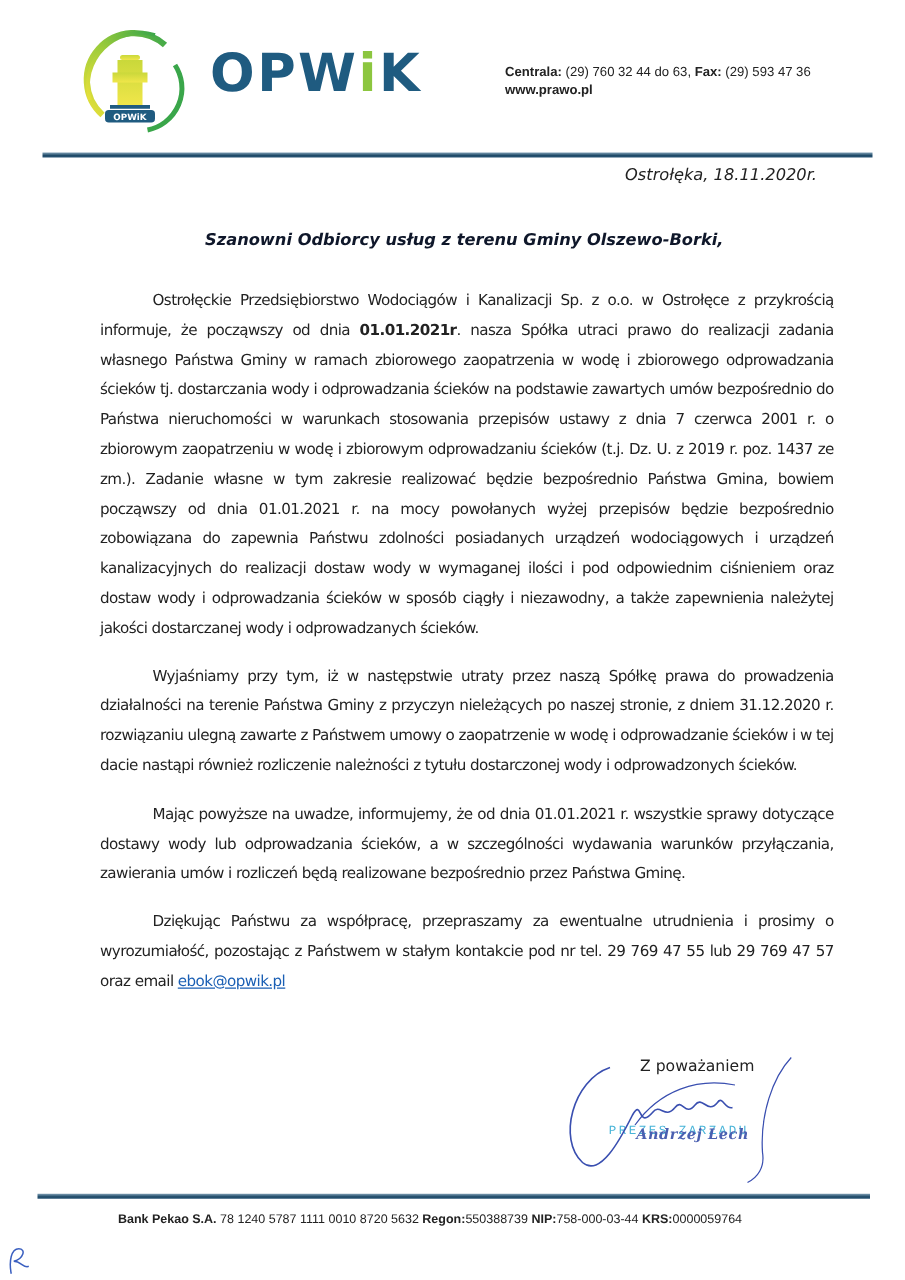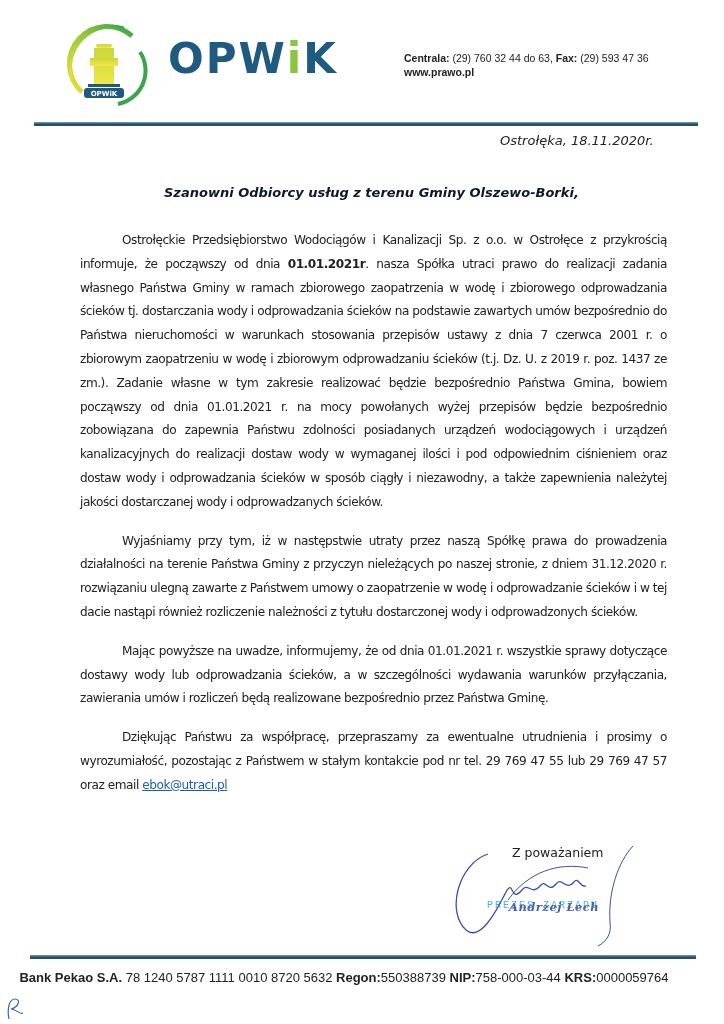--- a/index.html
+++ b/index.html
@@ -63,21 +63,21 @@
     font-size: 11.5px; color: #4a5fb0; letter-spacing: 0.5px; text-align: right;
   }
   #signature { left: 448px; top: 842px; width: 190px; height: 105px; }
 
   #footer-rule {
     left: 30px; top: 955px; width: 666px; height: 4px;
     background: linear-gradient(#7f9fb5, #1f4a68 60%, #2b5676);
   }
   #footer {
     left: 0; width: 688px; top: 970px; text-align: center; font-family: "Liberation Sans", sans-serif;
-    font-size: 13px; color: #222; white-space: nowrap;
+    font-size: 10px; color: #222; white-space: nowrap;
   }
   #footer b { font-weight: bold; }
   #initials { left: 3px; top: 995px; width: 22px; height: 26px; }
 </style>
 </head>
 <body>
 
 <div id="logo" class="abs">
   <svg id="logo-mark" class="abs" viewBox="0 0 92 88">
     <defs>
@@ -111,21 +111,21 @@
 
 <div id="header-rule" class="abs"></div>
 
 <div id="place-date" class="abs">Ostrołęka, 18.11.2020r.</div>
 <div id="salutation" class="abs">Szanowni Odbiorcy usług z terenu Gminy Olszewo-Borki,</div>
 
 <div id="letter-body" class="abs">
   <p><span>Ostrołęckie Przedsiębiorstwo Wodociągów i Kanalizacji Sp. z o.o. w Ostrołęce z przykrością informuje, że począwszy od dnia </span><span class="bold">01.01.2021r</span><span>. nasza Spółka utraci prawo do realizacji zadania własnego Państwa Gminy w ramach zbiorowego zaopatrzenia w wodę i zbiorowego odprowadzania ścieków tj. dostarczania wody i odprowadzania ścieków na podstawie zawartych umów bezpośrednio do Państwa nieruchomości w warunkach stosowania przepisów ustawy z dnia 7 czerwca 2001 r. o zbiorowym zaopatrzeniu w wodę i zbiorowym odprowadzaniu ścieków (t.j. Dz. U. z 2019 r. poz. 1437 ze zm.). Zadanie własne w tym zakresie realizować będzie bezpośrednio Państwa Gmina, bowiem począwszy od dnia 01.01.2021 r. na mocy powołanych wyżej przepisów będzie bezpośrednio zobowiązana do zapewnia Państwu zdolności posiadanych urządzeń wodociągowych i urządzeń kanalizacyjnych do realizacji dostaw wody w wymaganej ilości i pod odpowiednim ciśnieniem oraz dostaw wody i odprowadzania ścieków w sposób ciągły i niezawodny, a także zapewnienia należytej jakości dostarczanej wody i odprowadzanych ścieków.</span></p>
   <p>Wyjaśniamy przy tym, iż w następstwie utraty przez naszą Spółkę prawa do prowadzenia działalności na terenie Państwa Gminy z przyczyn nieleżących po naszej stronie, z dniem 31.12.2020 r. rozwiązaniu ulegną zawarte z Państwem  umowy o zaopatrzenie w wodę i odprowadzanie ścieków i w tej dacie nastąpi również rozliczenie należności z tytułu dostarczonej wody i odprowadzonych ścieków.</p>
   <p>Mając powyższe na uwadze, informujemy, że od dnia 01.01.2021 r. wszystkie sprawy dotyczące dostawy wody lub odprowadzania ścieków, a w szczególności wydawania warunków przyłączania, zawierania umów i rozliczeń będą realizowane bezpośrednio przez Państwa Gminę.</p>
-  <p><span>Dziękując Państwu za współpracę, przepraszamy za ewentualne utrudnienia i prosimy o wyrozumiałość, pozostając z Państwem w stałym kontakcie pod nr tel. 29 769 47 55 lub 29 769 47 57 oraz email </span><a>ebok@utraci.pl</a></p>
+  <p><span>Dziękując Państwu za współpracę, przepraszamy za ewentualne utrudnienia i prosimy o wyrozumiałość, pozostając z Państwem w stałym kontakcie pod nr tel. 29 769 47 55 lub 29 769 47 57 oraz email </span><a>ebok@opwik.pl</a></p>
 </div>
 
 <div id="closing" class="abs">Z poważaniem</div>
 <div id="stamp-title" class="abs">PREZES ZARZADU</div>
 <div id="stamp-name" class="abs">Andrzej Lech</div>
 <svg id="signature" class="abs" viewBox="0 0 190 105">
   <path d="M40 12 C10 22 -2 70 18 88 C32 100 48 70 58 50 C66 36 62 62 74 48 C80 40 84 54 92 44 C98 36 100 52 108 42 C114 34 118 50 126 40 C130 34 132 46 138 44" fill="none" stroke="#3a4fb0" stroke-width="1.3"></path>
   <path d="M60 58 C80 30 110 20 140 26" fill="none" stroke="#3a4fb0" stroke-width="1"></path>
   <path d="M185 4 C170 20 160 50 162 80 C164 92 158 100 150 104" fill="none" stroke="#3a4fb0" stroke-width="1"></path>
 </svg>

